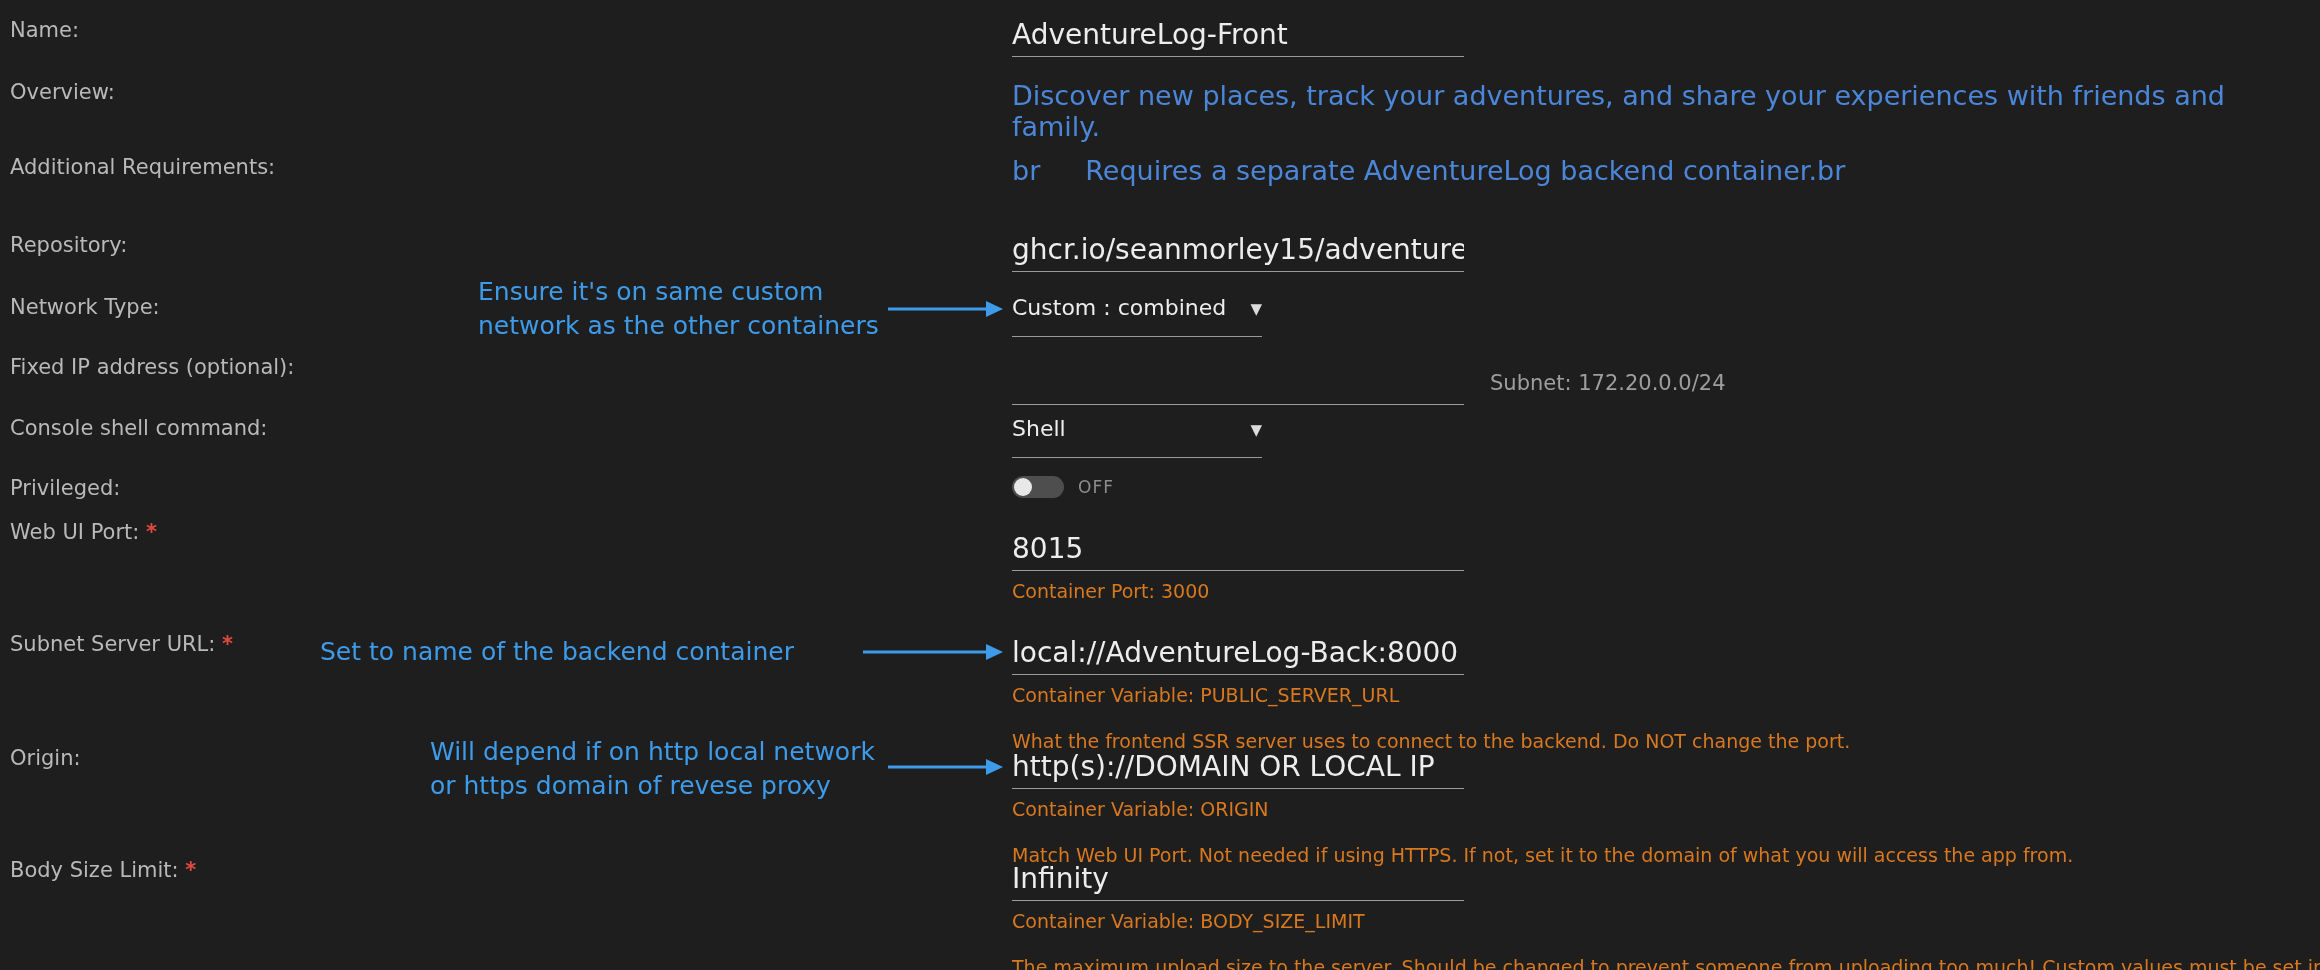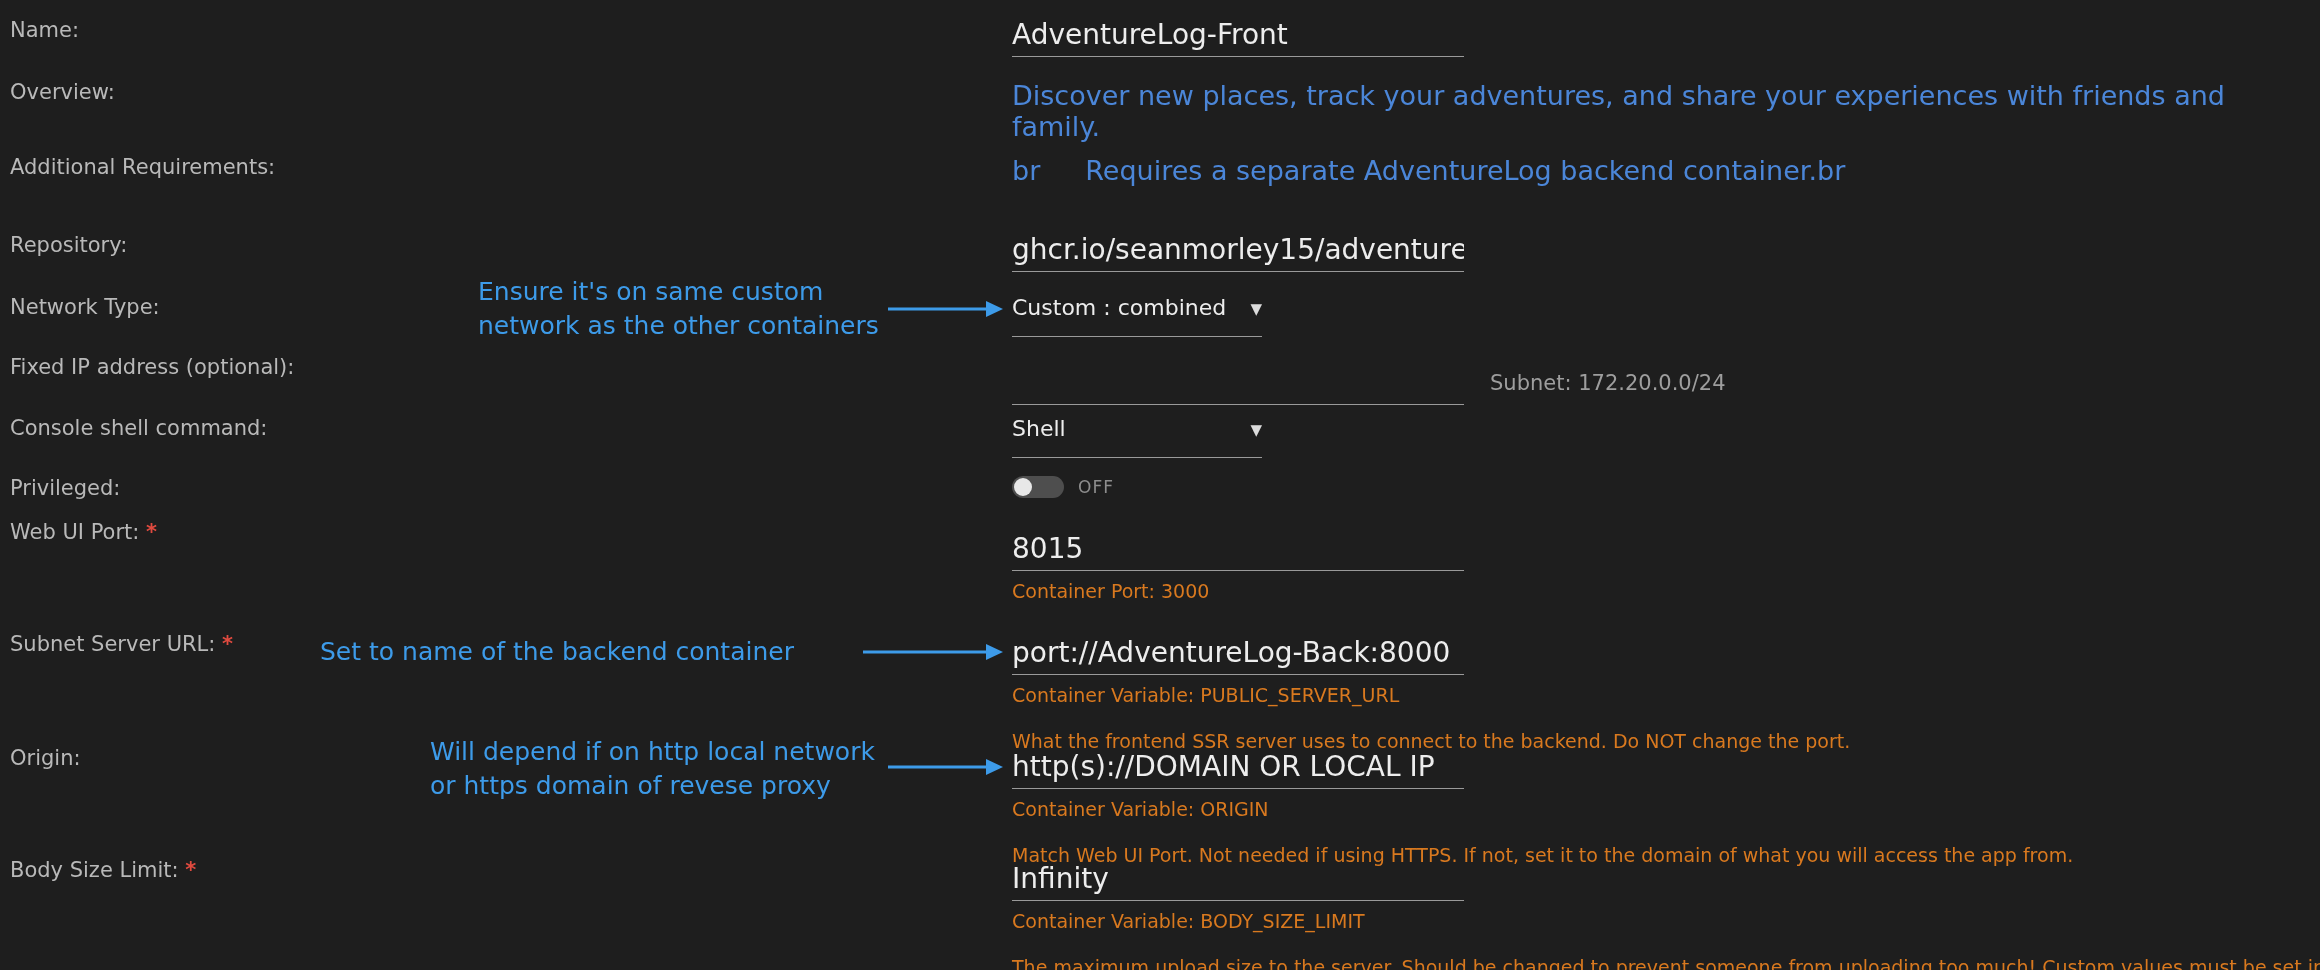--- a/index.html
+++ b/index.html
@@ -205,21 +205,21 @@
     <div class="label"><span>Web UI Port:</span> <span class="req">*</span></div>
     <div class="field" style="top: 12px;">
       <div class="textline">8015</div>
       <div class="orange" style="margin-top: 8px;">Container Port: 3000</div>
     </div>
   </div>
 
   <div class="row" style="top: 632px;">
     <div class="label"><span>Subnet Server URL:</span> <span class="req">*</span></div>
     <div class="field" style="top: 4px;">
-      <div class="textline">port://AdventureLog-Back:8000</div>
+      <div class="textline">local://AdventureLog-Back:8000</div>
       <div class="orange" style="margin-top: 8px;">Container Variable: PUBLIC_SERVER_URL</div>
       <div class="orange">What the frontend SSR server uses to connect to the backend. Do NOT change the port.</div>
     </div>
   </div>
 
   <div class="row" style="top: 746px;">
     <div class="label">Origin:</div>
     <div class="field" style="top: 4px;">
       <div class="textline">http(s)://DOMAIN OR LOCAL IP</div>
       <div class="orange" style="margin-top: 8px;">Container Variable: ORIGIN</div>

